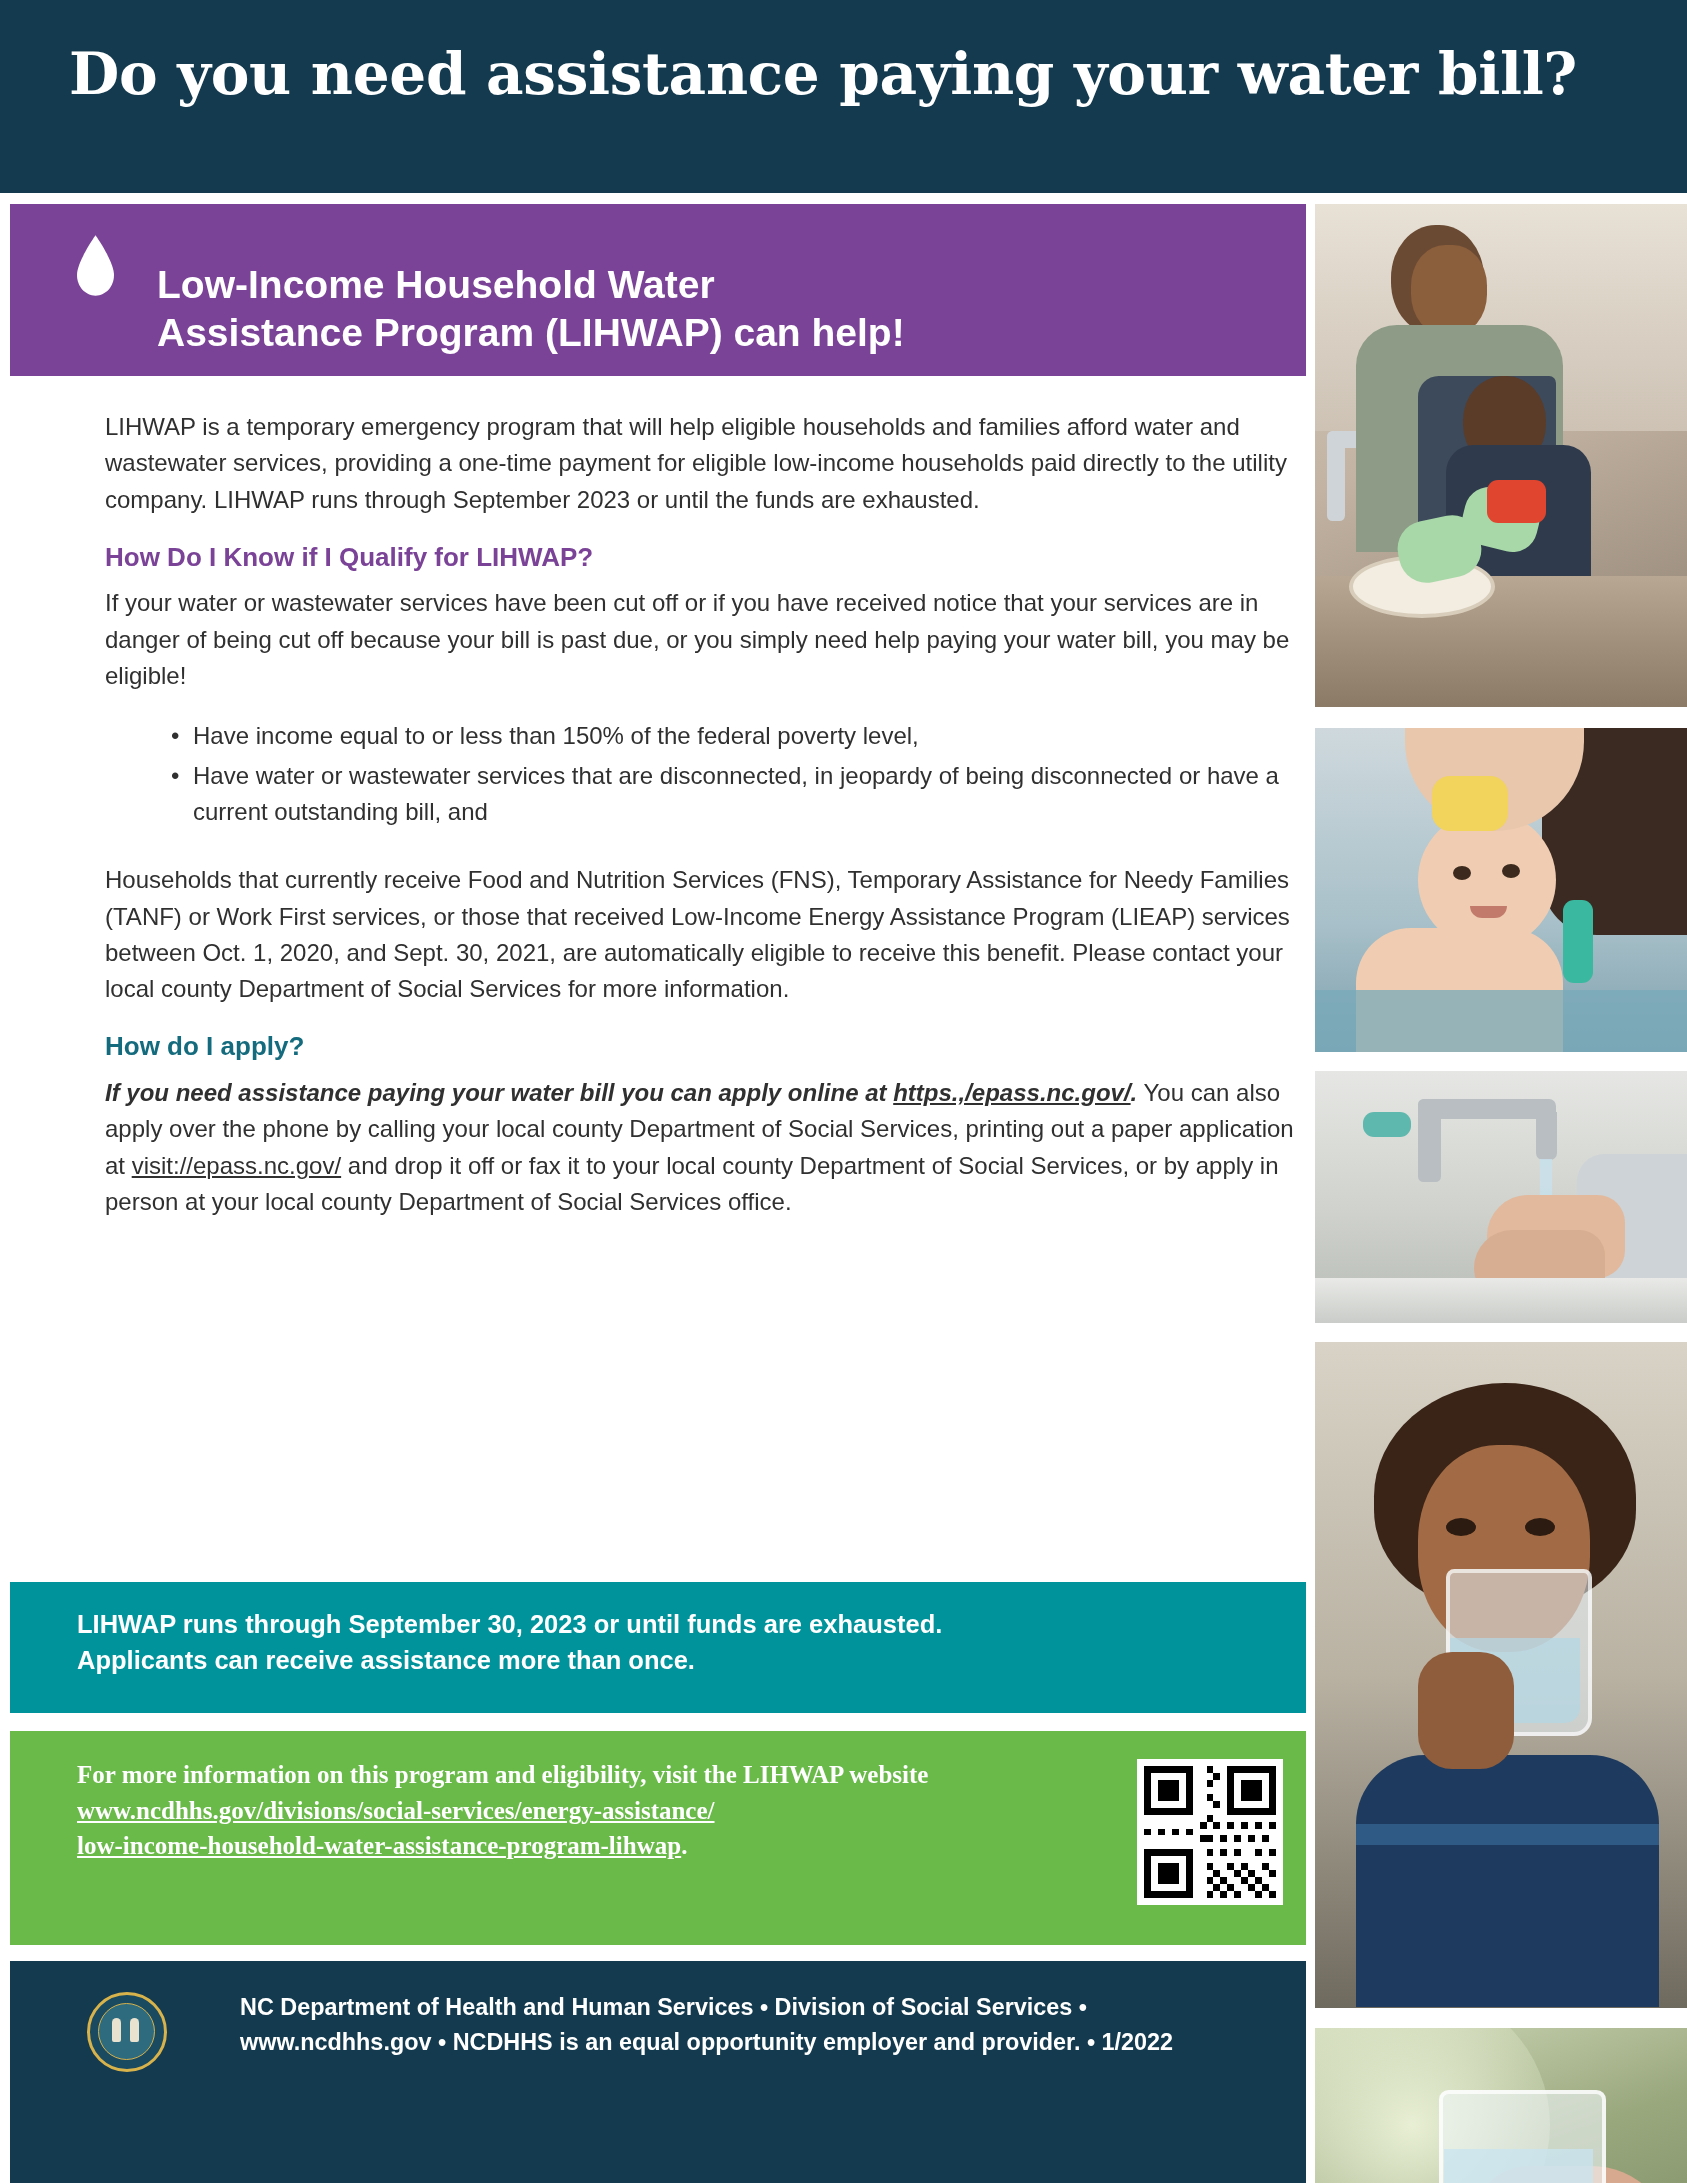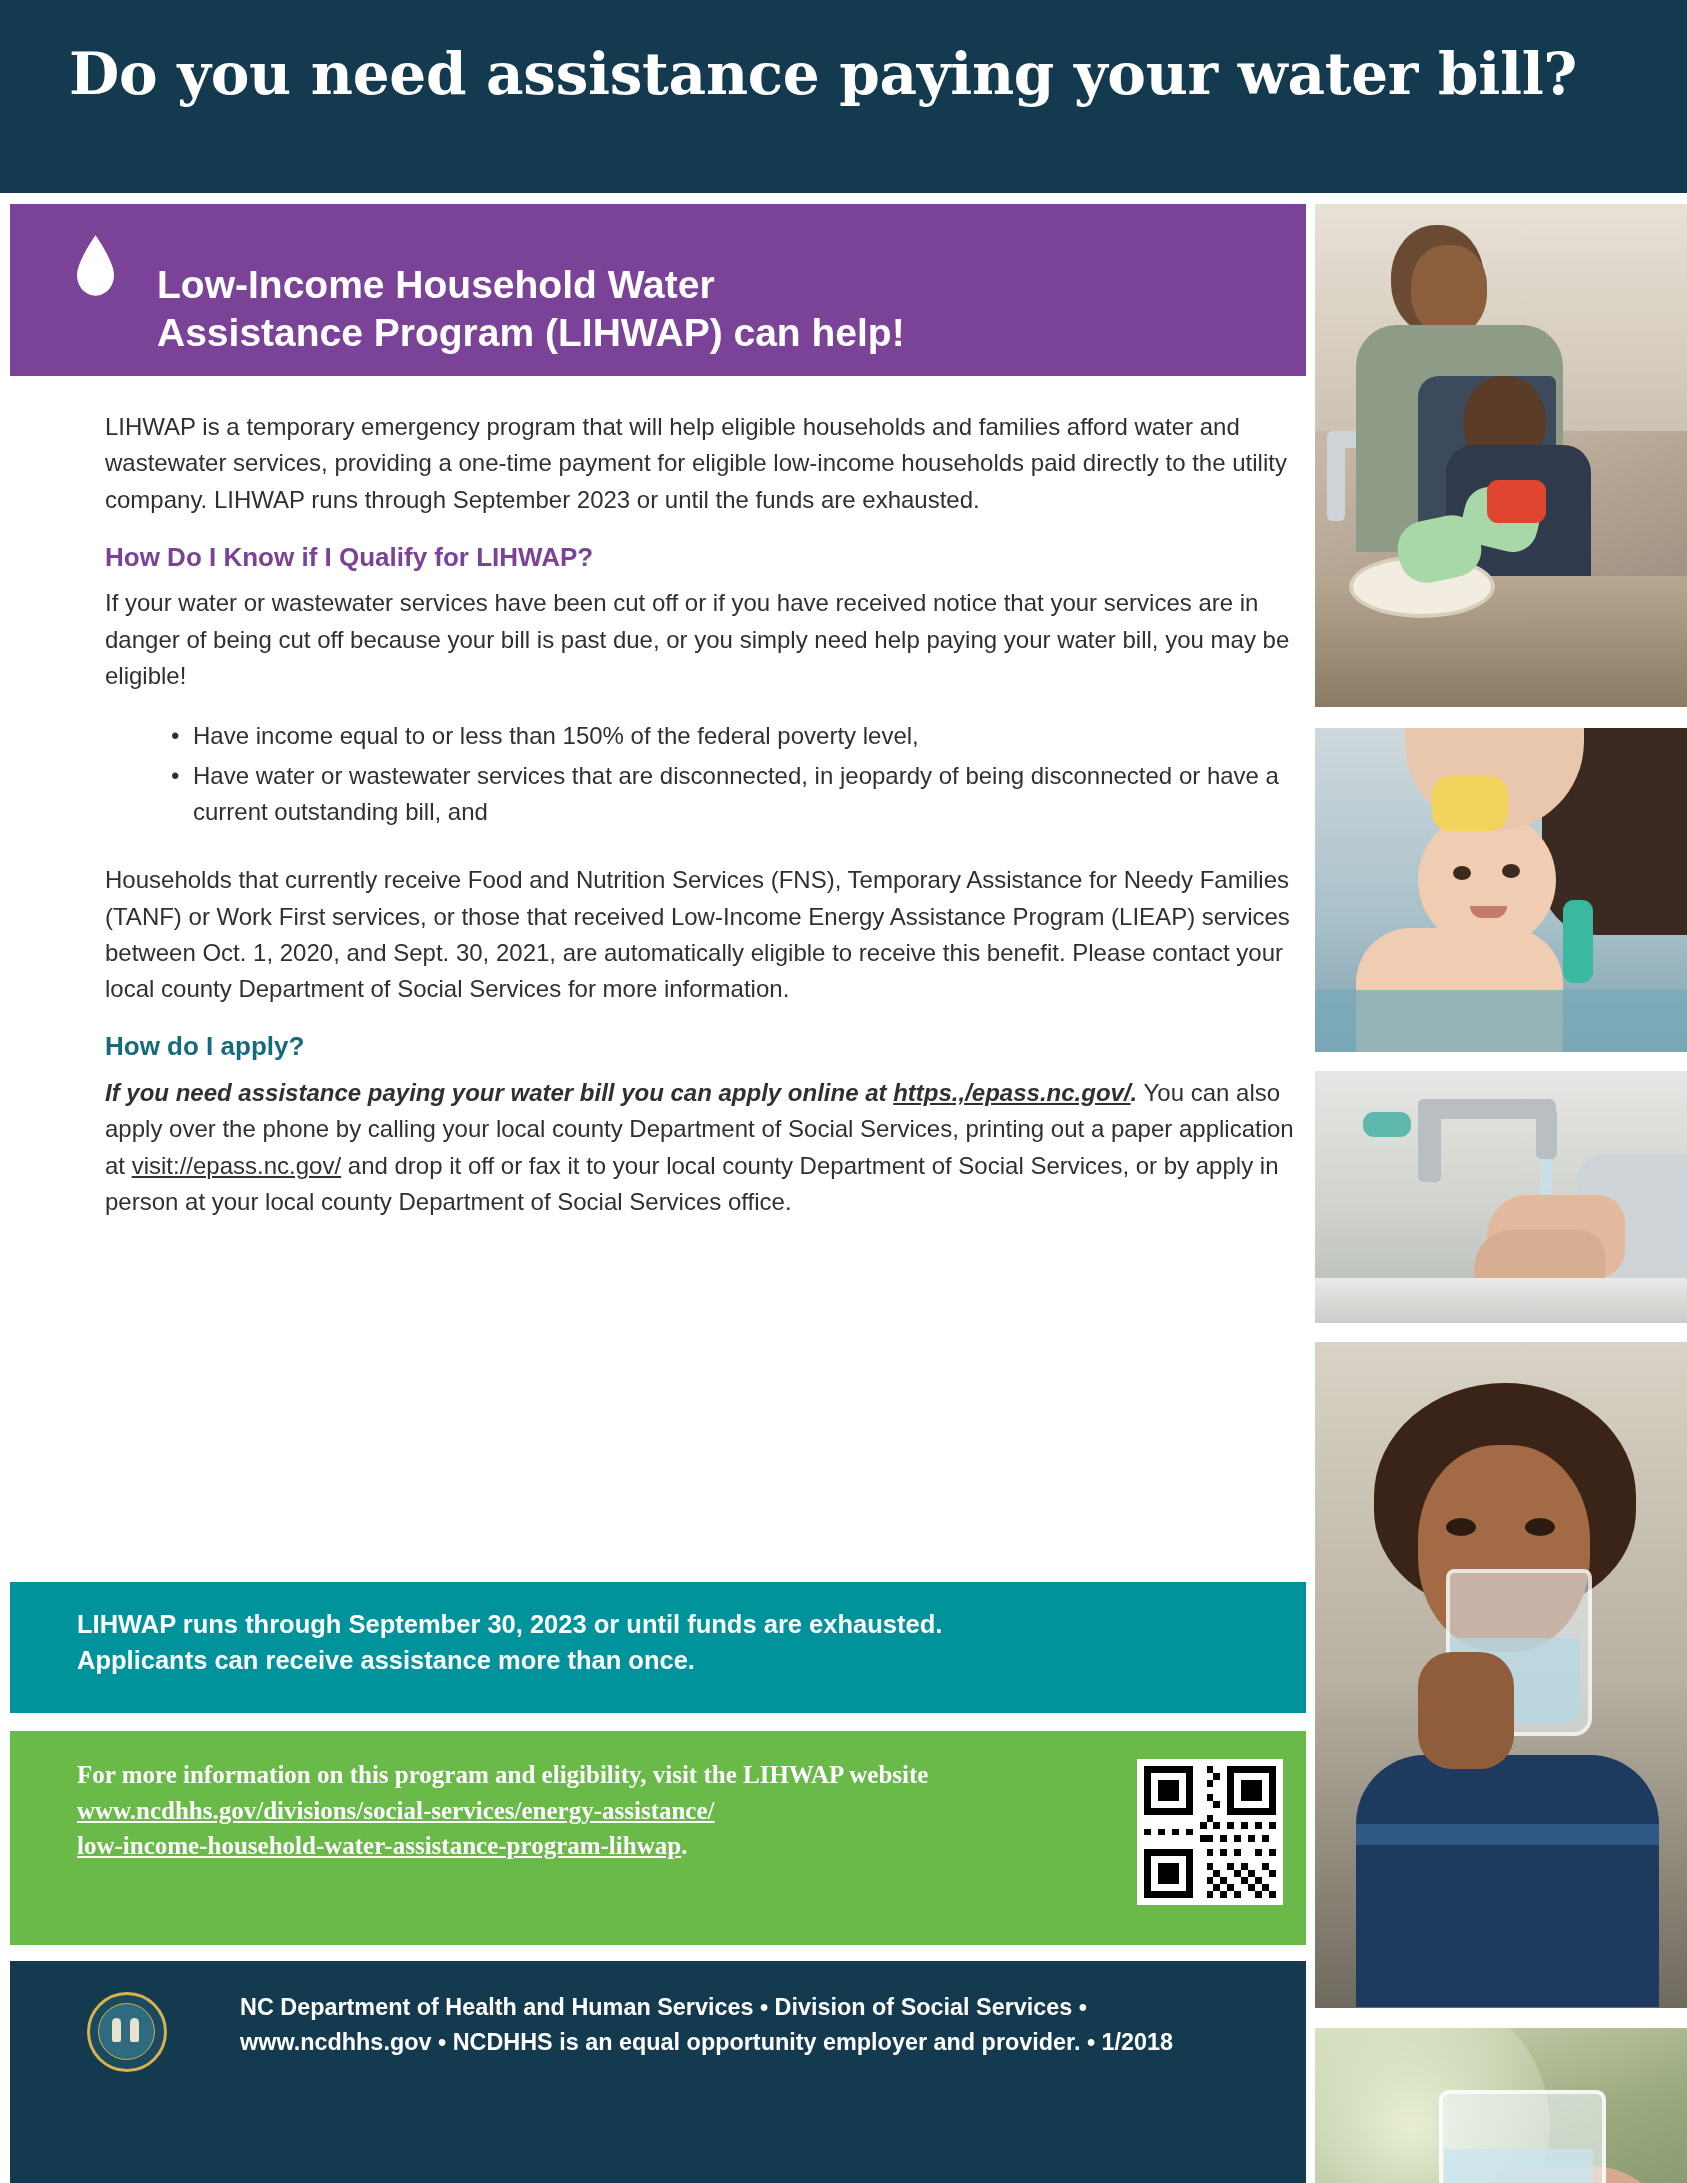--- a/index.html
+++ b/index.html
@@ -418,21 +418,21 @@
 </div>
 
 <div class="footer-band"></div>
 <div class="seal">
   <div class="inner"></div>
   <div class="figs">
     <div class="fig" style="left:4.1px; top:2.8px;"></div>
     <div class="fig" style="left:22px; top:2.8px;"></div>
   </div>
 </div>
-<div class="footer-text">NC Department of Health and Human Services  •  Division of Social Services  •  www.ncdhhs.gov  •  NCDHHS is an equal opportunity employer and provider.  •  1/2018</div>
+<div class="footer-text">NC Department of Health and Human Services  •  Division of Social Services  •  www.ncdhhs.gov  •  NCDHHS is an equal opportunity employer and provider.  •  1/2022</div>
 
 <div class="photos">
 
   <div class="photo ph1">
     <div class="sky p1-bg"></div>
     <div class="p1-wall"></div>
     <div class="p1-faucet2"></div>
       <div class="p1-faucet"></div>
     <div class="p1-man-head"></div>
       <div class="p1-man-face"></div>

